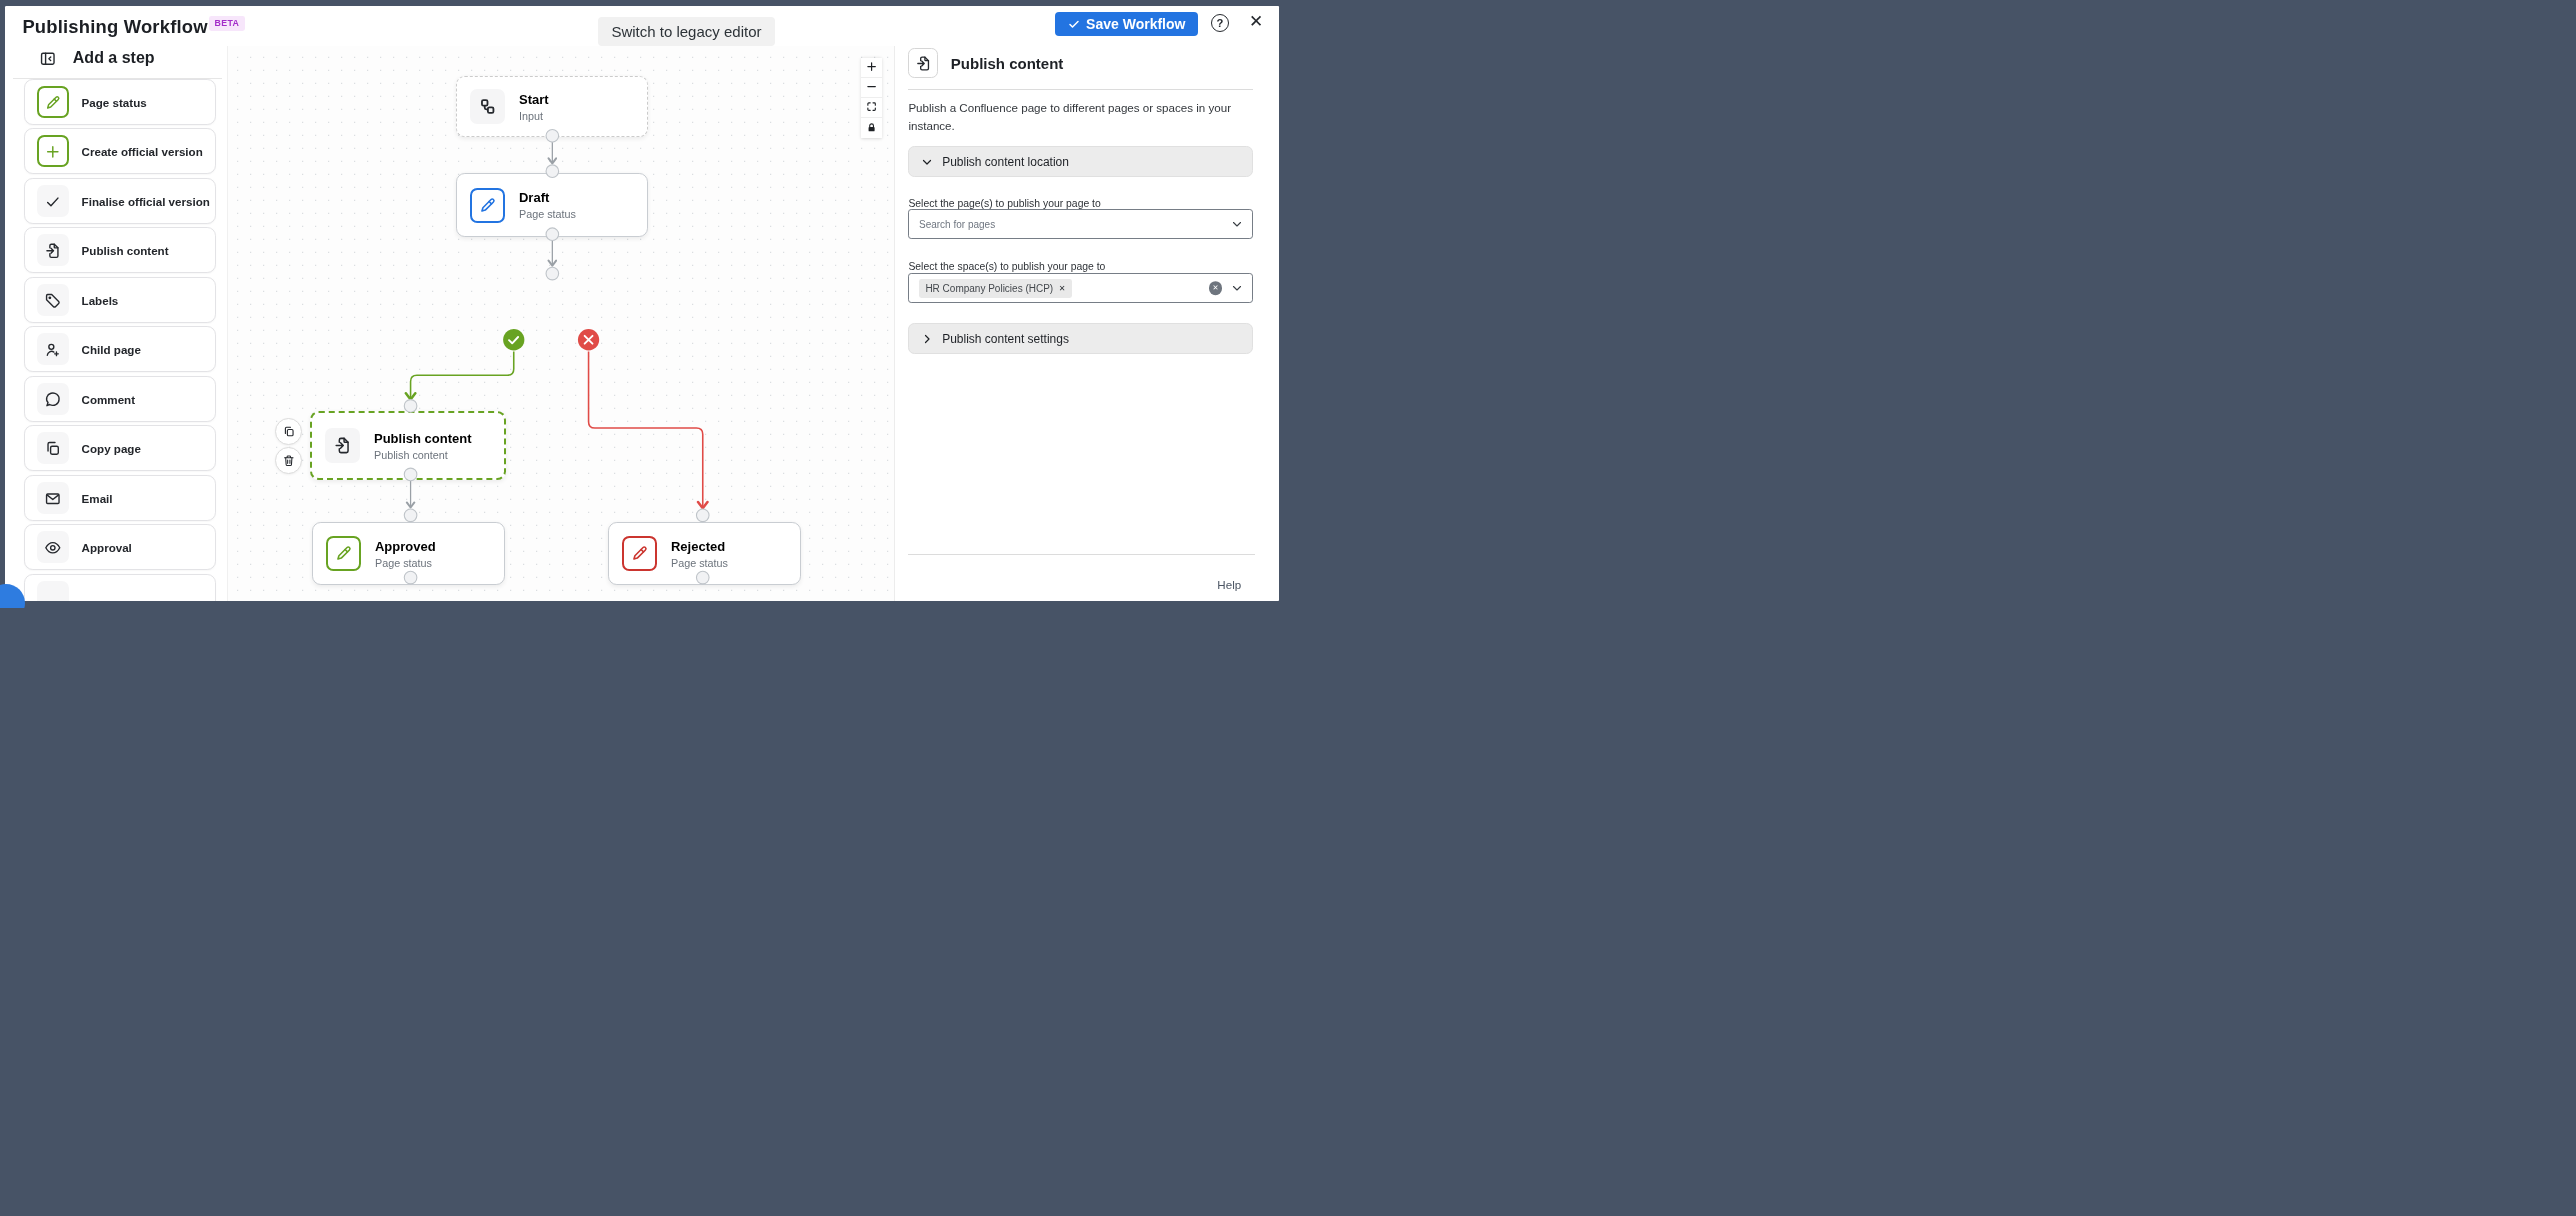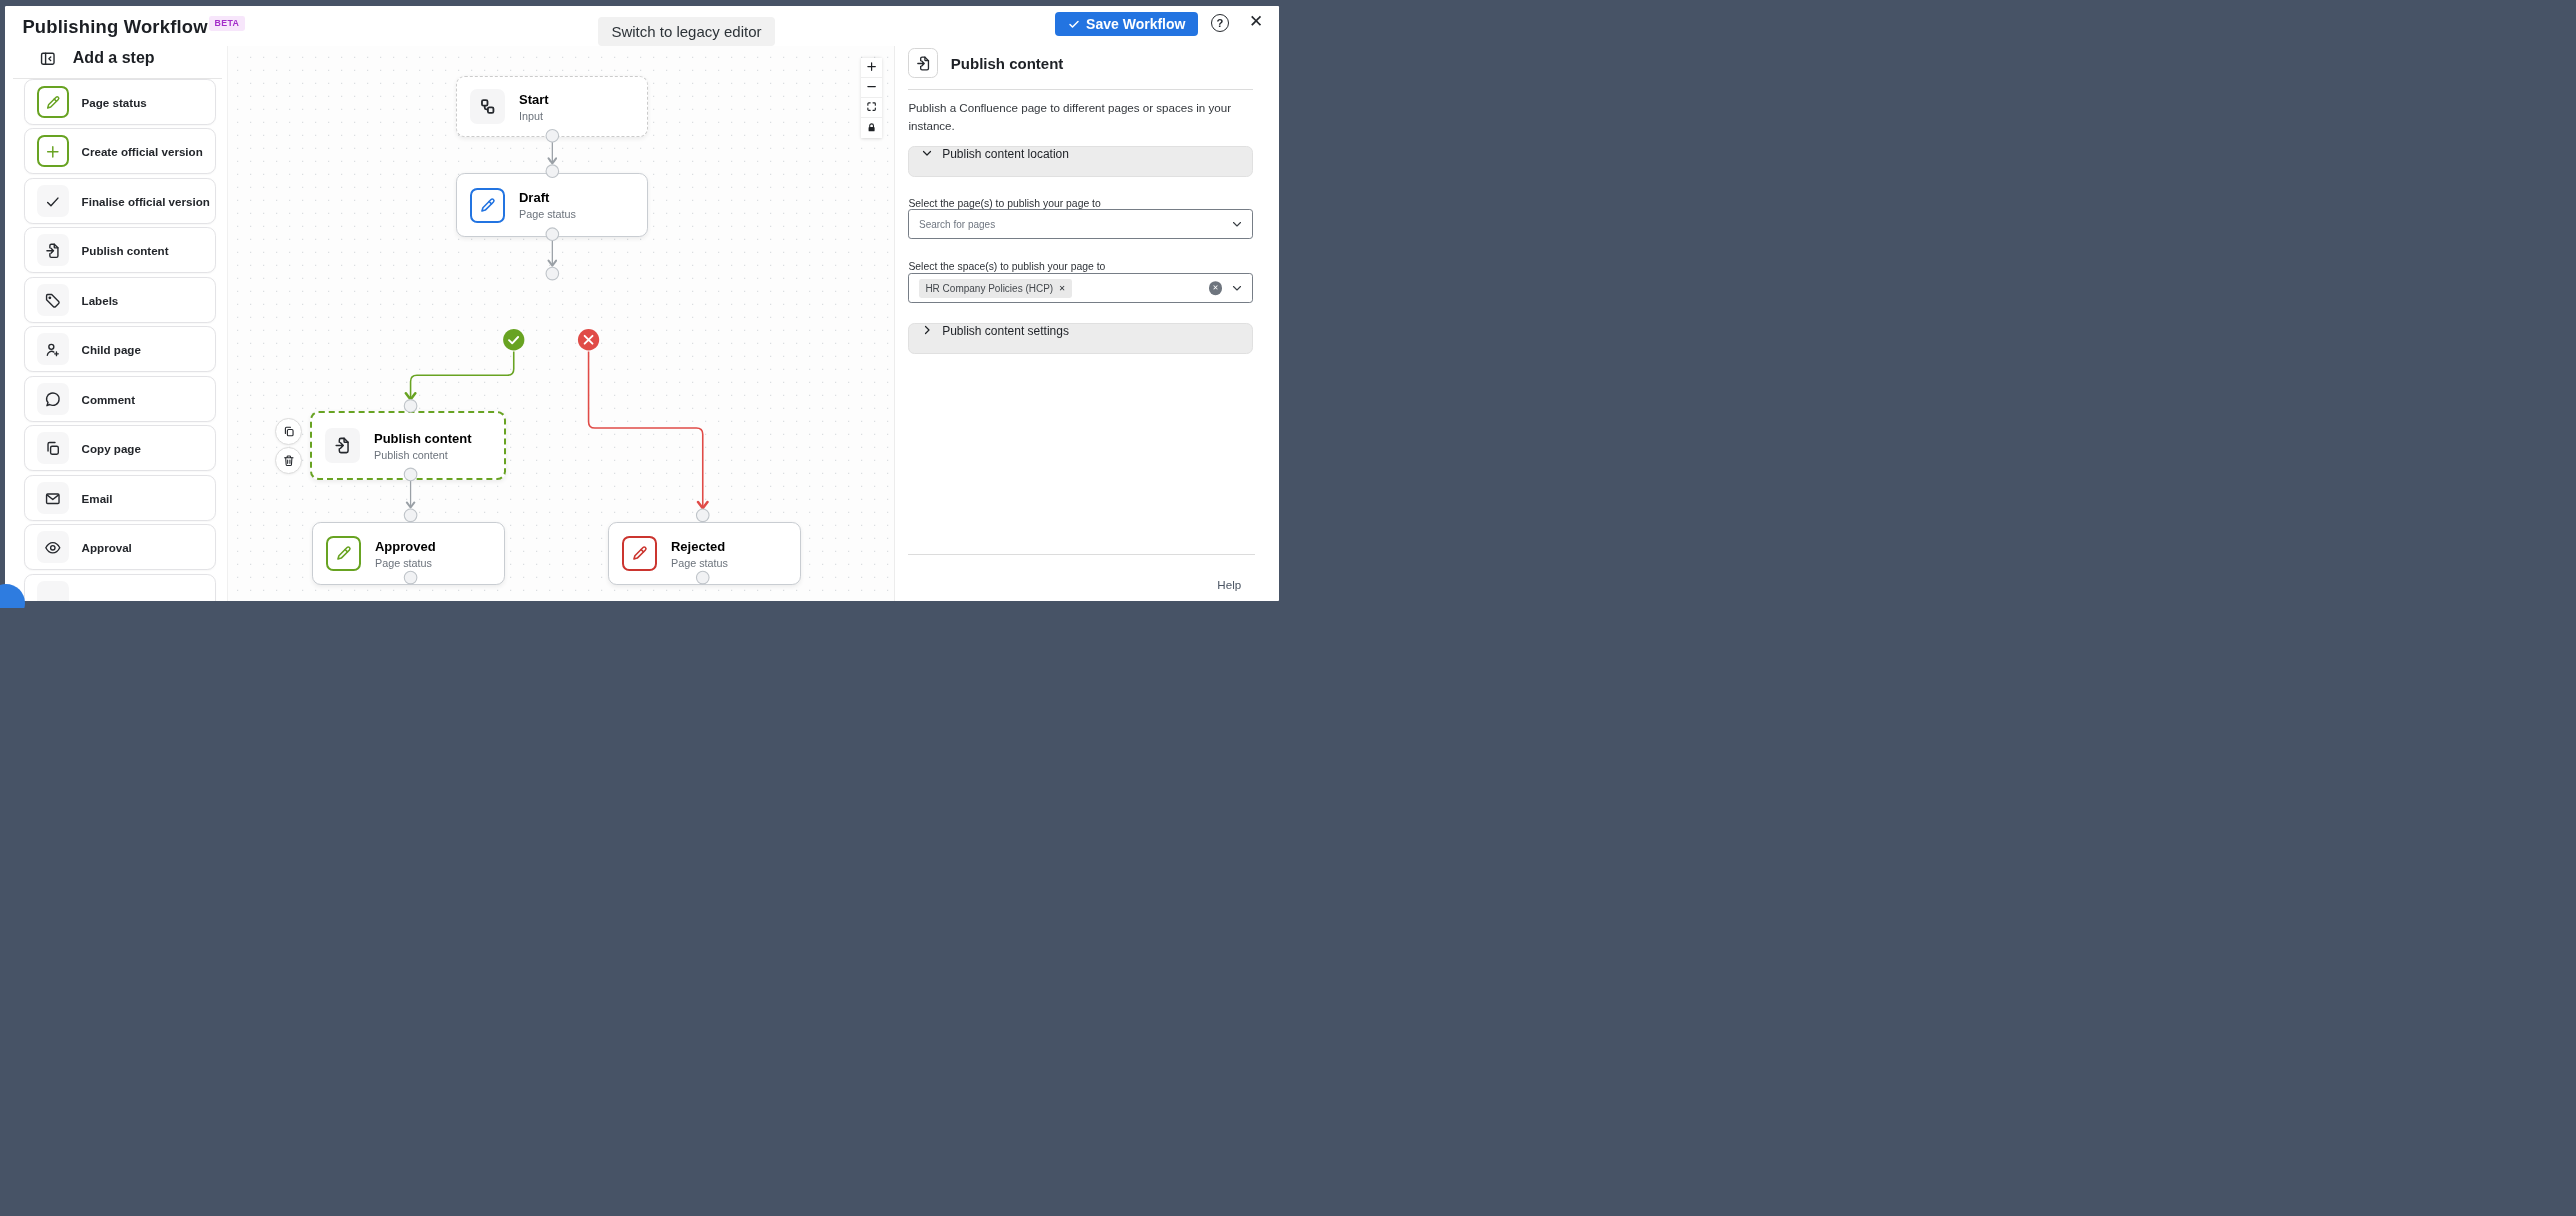--- a/index.html
+++ b/index.html
@@ -52,21 +52,21 @@
   .zbtn:last-child { border-bottom:none; }
   .zbtn svg { width:11.2px; height:11.2px; }
 
   
   .panel { position:absolute; top:0; left:889px; right:0; bottom:0; background:#fff; z-index:25; border-left:0.8px solid #ececec; }
   .p-ibox { position:absolute; left:13.6px; top:42px; width:30px; height:30px; border:1.2px solid #d6d6d6; border-radius:6.4px; display:flex; align-items:center; justify-content:center; color:#26292e; }
   .p-ibox svg { width:17px; height:17px; }
   .p-title { position:absolute; left:56px; top:49px; font-size:15px; font-weight:600; color:#1e2126; }
   .p-div1 { position:absolute; top:83px; left:13.6px; width:345px; border-top:0.8px solid #dcdcdc; }
   .p-desc { position:absolute; left:13.6px; top:93px; width:351px; font-size:11.6px; color:#33373c; line-height:1.5; }
-  .acc { position:absolute; left:13.6px; width:345px; height:31px; background:#ececec; border:0.8px solid #e0e0e0; border-radius:6.4px; display:flex; align-items:flex-start; padding-left:11.2px; gap:9.6px; cursor:pointer; }
+  .acc { position:absolute; left:13.6px; width:345px; height:31px; background:#ececec; border:0.8px solid #e0e0e0; border-radius:6.4px; display:flex; align-items:center; padding-left:11.2px; gap:9.6px; cursor:pointer; }
   .acc svg { width:12px; height:12px; color:#1e2125; }
   .acc-label { font-size:12px; color:#1e2126; }
   .f-label { position:absolute; left:13.6px; font-size:10.4px; color:#2e3237; }
   .fake-input { position:absolute; left:13.6px; width:345px; height:29.5px; border:0.8px solid #767d86; border-radius:3.2px; background:#fff; display:flex; align-items:center; padding:0 9.6px; cursor:text; }
   .placeholder { font-size:10px; color:#6f7680; }
   .chev-r { position:absolute; right:9.6px; top:50%; transform:translateY(-50%); width:12px; height:12px; color:#3a3f45; }
   .chip { background:#e9e9e9; border-radius:2.4px; padding:4px 6.4px; font-size:10px; color:#44484d; display:flex; align-items:center; gap:5.6px; }
   .chip .chip-x { font-size:8px; color:#2f3338; cursor:pointer; }
   .clear-btn { position:absolute; right:30px; top:50%; transform:translateY(-50%); width:13.6px; height:13.6px; border-radius:50%; background:#6e757e; color:#fff; font-size:7.2px; display:flex; align-items:center; justify-content:center; cursor:pointer; }
   .p-div2 { position:absolute; top:548px; left:13.6px; width:347px; border-top:0.8px solid #dcdcdc; }

